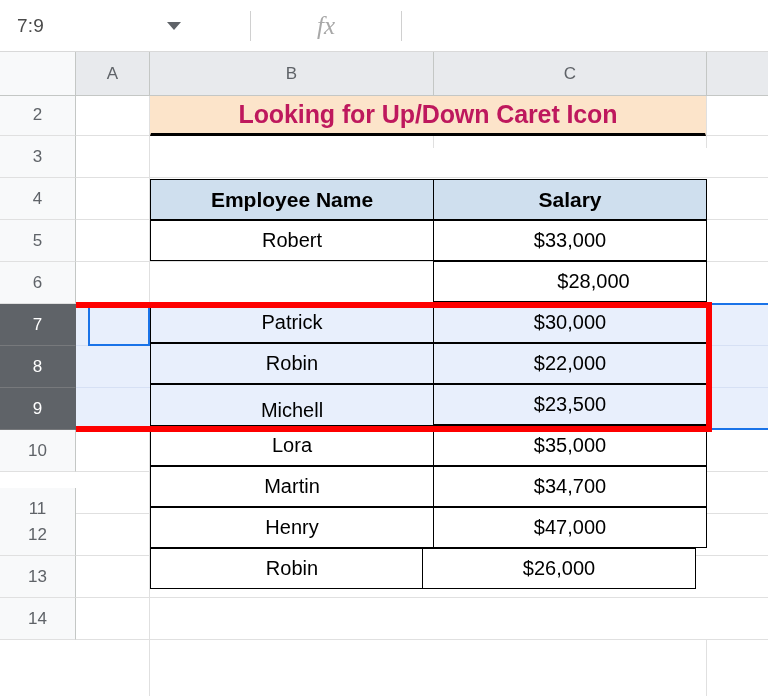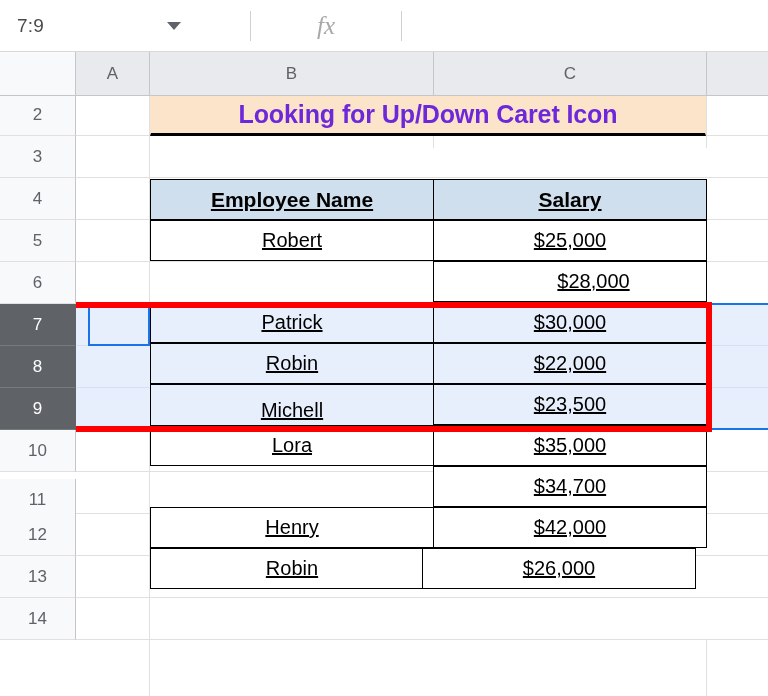--- a/index.html
+++ b/index.html
@@ -175,34 +175,33 @@
   #title-cell {
     position: absolute;
     background: #fce4ca;
     border: 1px solid #fce4ca;
     border-bottom: 3px solid #000000;
     display: flex;
     align-items: center;
     justify-content: center;
     font-size: 25px;
     font-weight: bold;
-    color: #6d28d9;
+    color: #be185d;
     letter-spacing: -0.1px;
   }
 
   .tcell {
     position: absolute;
     display: flex;
     align-items: center;
     justify-content: center;
     border: 1px solid #000000;
     font-size: 20px;
     color: #000000;
     background: #ffffff;
-    text-decoration: underline;
   }
   .tcell.header {
     background: #cfdfee;
     font-weight: bold;
     font-size: 21px;
   }
   .tcell.sel {
     background: #e8effc;
   }
 
@@ -272,40 +271,41 @@
     <div class="grid-vline" style="left:433px; top:0;   height:96px;"></div>
     <div class="grid-vline" style="left:706px; top:0;   height:96px;"></div>
     <div class="grid-vline" style="left:706px; top:588px; height:56px;"></div>
 
     <div id="title-cell" style="left:150px; top:43px; width:556px; height:41px;">Looking for Up/Down Caret Icon</div>
 
     <div class="tcell header" style="left:150px; top:127px; width:284px; height:41px;">Employee Name</div>
     <div class="tcell header" style="left:433px; top:127px; width:274px; height:41px;">Salary</div>
 
     <div class="tcell" style="left:150px; top:168px; width:284px; height:41px;">Robert</div>
-    <div class="tcell" style="left:433px; top:168px; width:274px; height:41px;">$25,000</div>
+    <div class="tcell" style="left:433px; top:168px; width:274px; height:41px;">$33,000</div>
 
     <div class="tcell" style="left:433px; top:209px; width:274px; height:41px;padding-left:47px;">$28,000</div>
 
     <div class="tcell sel" style="left:150px; top:250px; width:284px; height:41px;">Patrick</div>
     <div class="tcell sel" style="left:433px; top:250px; width:274px; height:41px;">$30,000</div>
 
     <div class="tcell sel" style="left:150px; top:291px; width:284px; height:41px;">Robin</div>
     <div class="tcell sel" style="left:433px; top:291px; width:274px; height:41px;">$22,000</div>
 
     <div class="tcell sel" style="left:150px; top:332px; width:284px; height:53px;">Michell</div>
     <div class="tcell sel" style="left:433px; top:332px; width:274px; height:41px;">$23,500</div>
 
     <div class="tcell" style="left:150px; top:373px; width:284px; height:41px;">Lora</div>
     <div class="tcell" style="left:433px; top:373px; width:274px; height:41px;">$35,000</div>
 
+    <div class="tcell" style="left:150px; top:414px; width:284px; height:41px;">Martin</div>
     <div class="tcell" style="left:433px; top:414px; width:274px; height:41px;">$34,700</div>
 
     <div class="tcell" style="left:150px; top:455px; width:284px; height:41px;">Henry</div>
-    <div class="tcell" style="left:433px; top:455px; width:274px; height:41px;">$42,000</div>
+    <div class="tcell" style="left:433px; top:455px; width:274px; height:41px;">$47,000</div>
 
     <div class="tcell" style="left:150px; top:496px; width:284px; height:41px;">Robin</div>
     <div class="tcell" style="left:422px; top:496px; width:274px; height:41px;">$26,000</div>
 
     <div id="sel-band-top" style="top:251px;"></div>
     <div id="sel-band-bottom" style="top:376px;"></div>
     <div id="active-cell-box" style="left:88px; top:252px; width:62px; height:42px;"></div>
 
     <div id="red-callout" style="left:0px; top:250px; width:712px; height:130px;"></div>
 
@@ -332,21 +332,21 @@
       </div>
     <div class="row-head selected" style="top:294px; height:42px;">
         <span>8</span>
       </div>
     <div class="row-head selected" style="top:336px; height:42px;">
         <span>9</span>
       </div>
     <div class="row-head" style="top:378px; height:42px;">
         <span>10</span>
       </div>
-    <div class="row-head" style="top:427px; height:42px;align-items:center;">
+    <div class="row-head" style="top:436px; height:42px;align-items:center;">
         <span>11</span>
       </div>
     <div class="row-head" style="top:462px; height:42px;">
         <span>12</span>
       </div>
     <div class="row-head" style="top:504px; height:42px;">
         <span>13</span>
       </div>
     <div class="row-head" style="top:546px; height:42px;">
         <span>14</span>

